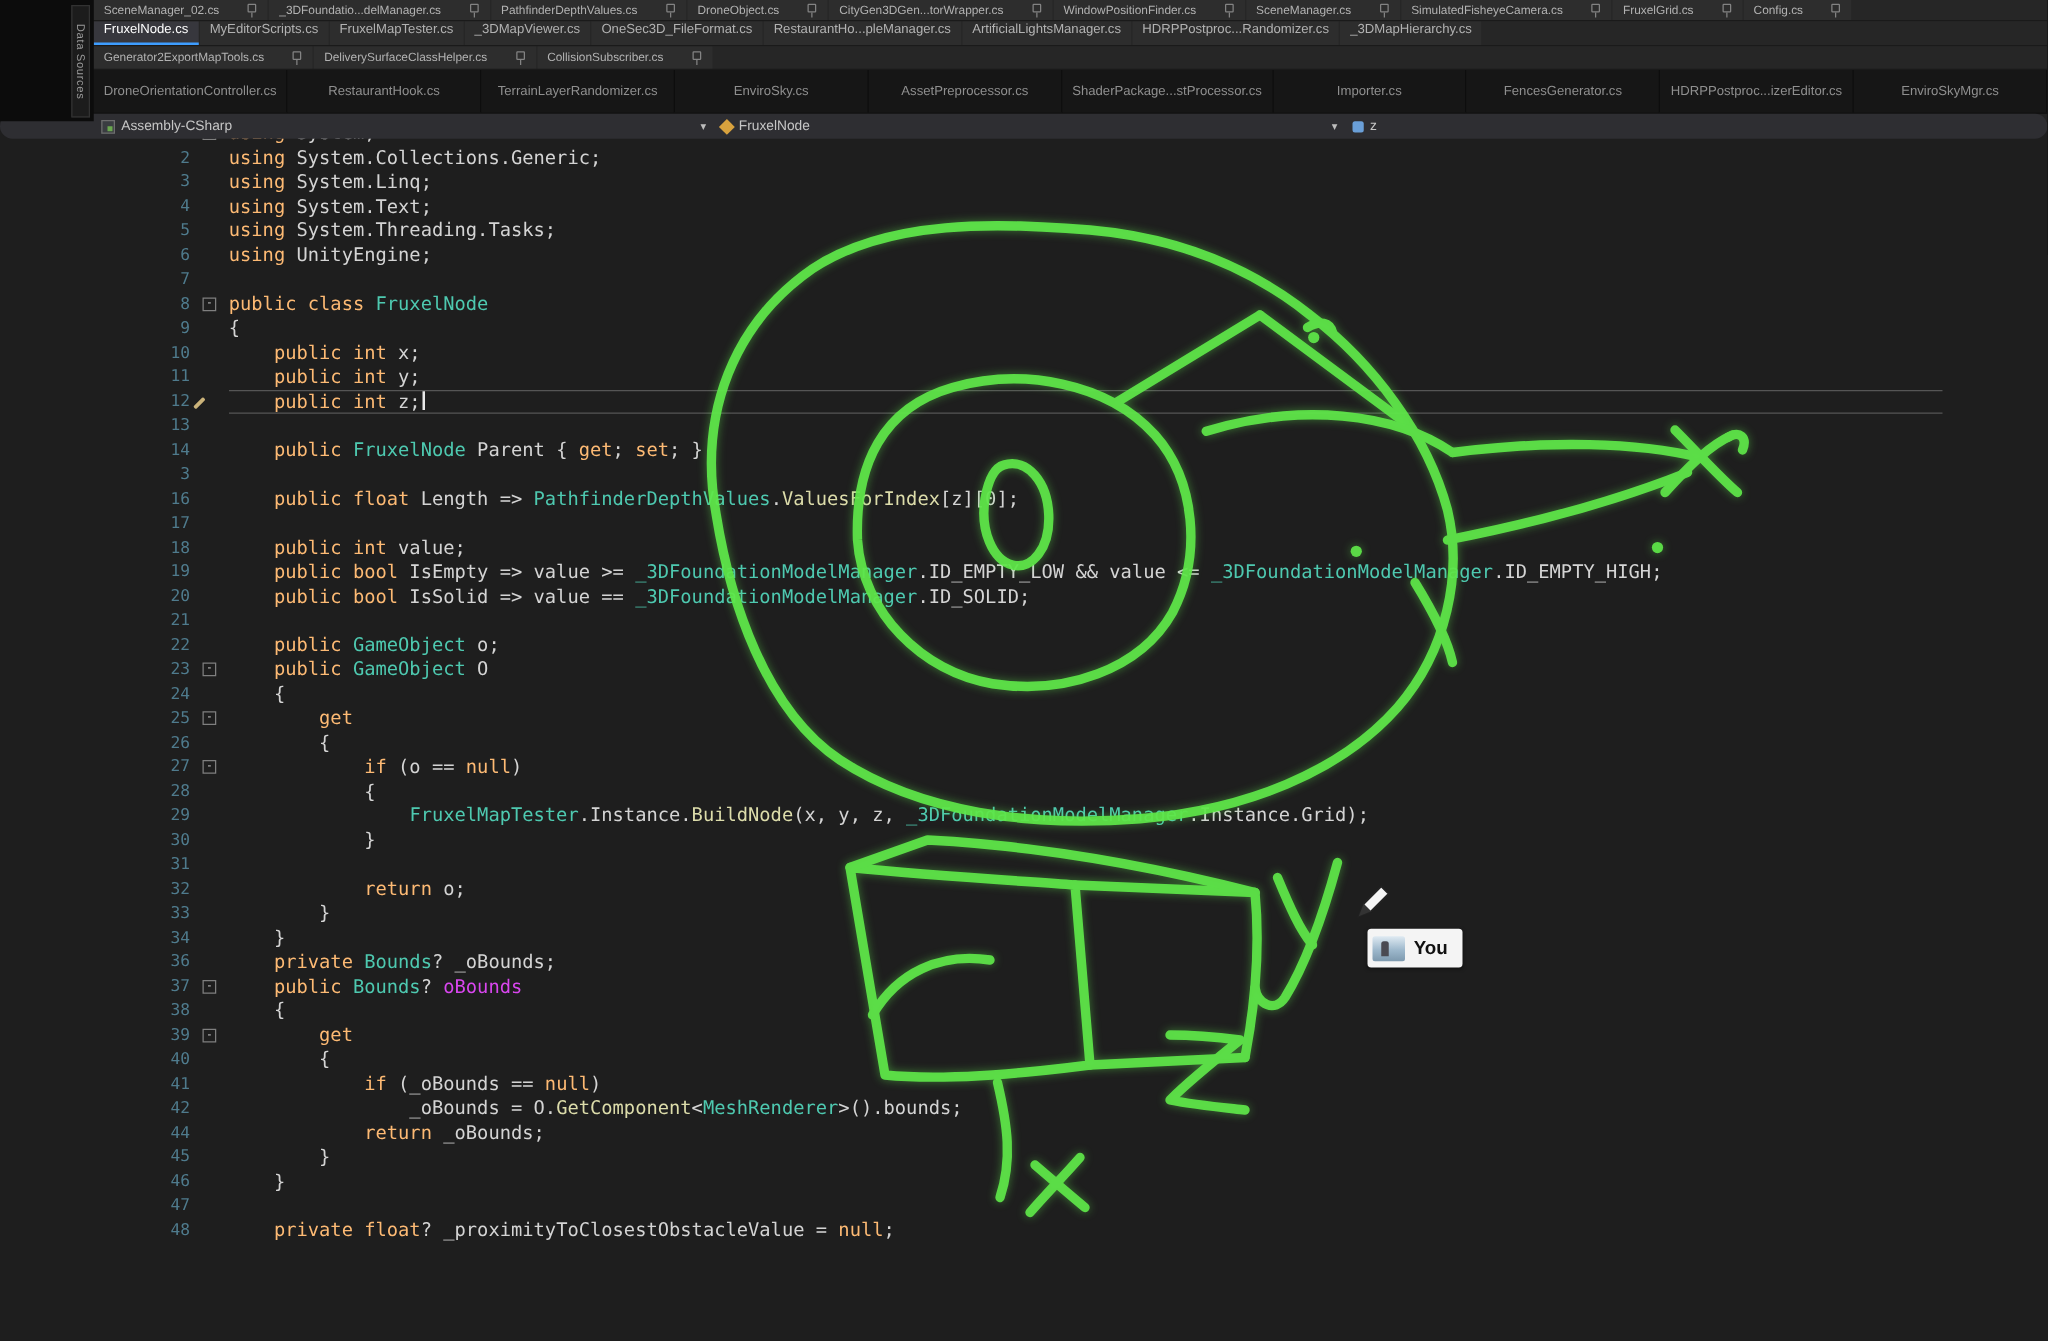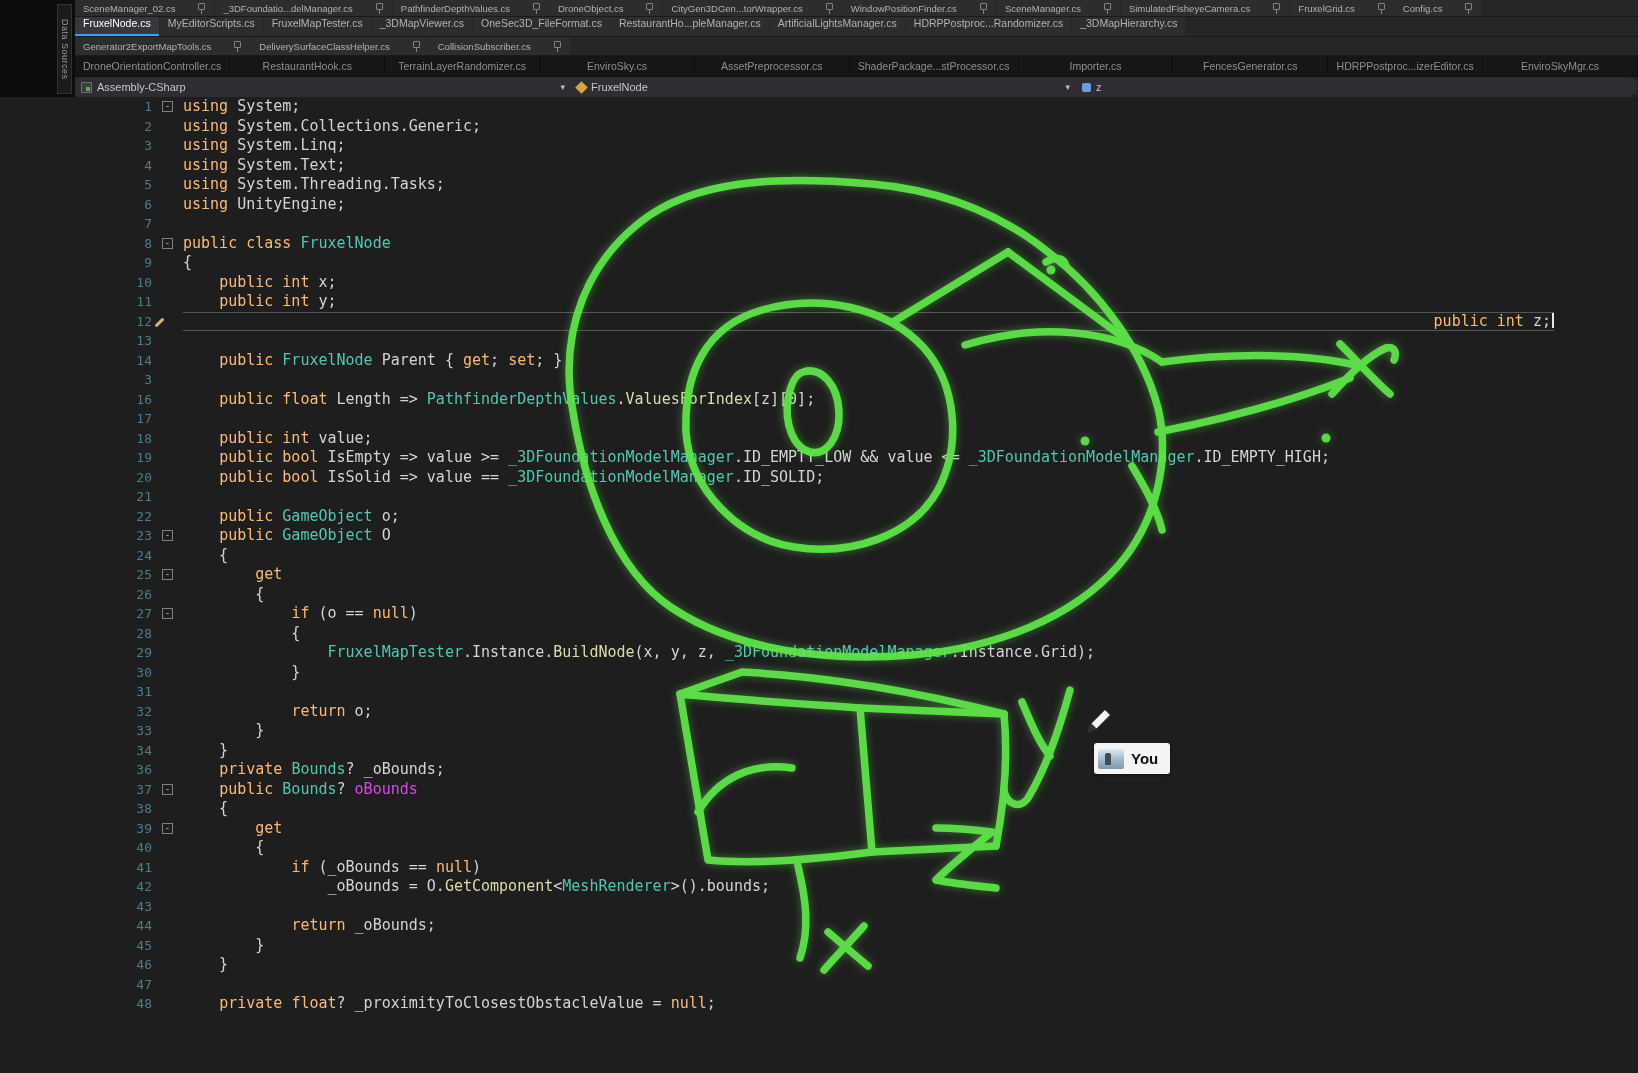--- a/index.html
+++ b/index.html
@@ -8,21 +8,21 @@
     position:relative; width:1638px; height:1073px; overflow:hidden;
     background:#1e1e1e; font-family:"Liberation Sans", sans-serif;
   }
 
   
   .topbar { position:absolute; top:0; left:0; right:0; height:97px; background:#232323; z-index:5; }
   .tab-row { display:flex; align-items:stretch; padding-left:75px; background:#262626; border-bottom:1px solid #1a1a1a; overflow:hidden; }
   .tab-row.r1 { height:17px; }
   .tab-row.r2 { height:20px; }
   .tab-row.r3 { height:19px; }
-  .tab-row.r4 { height:21px; background:#161616; border-bottom:1px solid #101010; }
+  .tab-row.r4 { height:35px; background:#161616; border-bottom:1px solid #101010; }
   .tab { display:flex; align-items:center; gap:22px; padding:0 8px; margin-right:1px;
          background:#2d2d2d; color:#b2b2b2; font-size:9.5px; white-space:nowrap; cursor:default; }
   .r2 .tab { font-size:10.5px;flex-direction:column; }
   .r4 .tab { flex:1 1 0; justify-content:center; background:#161616; color:#8f8f8f; font-size:10.5px; border-right:1px solid #0d0d0d; margin-right:0; }
   .tab.active { background:#37373d; color:#ffffff; border-bottom:2px solid #3e9dff; }
   .tab-label { white-space:nowrap; }
   .pin { position:relative; width:9px; height:11px; opacity:.7; flex:0 0 auto; }
   .pin::before { content:''; position:absolute; left:1px; top:0; width:5px; height:5px; border:1px solid #a8a8a8; border-radius:1px; }
   .pin::after { content:''; position:absolute; left:4px; top:7px; width:1px; height:4px; background:#a8a8a8; }
   .close { color:#cfcfcf; font-size:11px; line-height:1; padding-left:2px; }
@@ -51,21 +51,21 @@
             font-family:"DejaVu Sans Mono", monospace; font-size:15px; z-index:1; }
   .code-line { position:relative; display:flex; height:19.5px; line-height:19.5px; }
   .gutter { width:152px; flex:0 0 auto; display:flex; justify-content:flex-end; align-items:center;
             color:#4f7b8d; font-size:13px; }
   .edit-mark { position:absolute; left:154px; top:9px; width:11px; height:3px; background:#cbb37a;
                border-radius:1px; transform:rotate(-45deg); }
   .foldcol { width:31px; flex:0 0 auto; display:flex; align-items:center; justify-content:center; }
   .fold-box { width:11px; height:11px; border:1px solid #7f7f7f; background:#1e1e1e; color:#c8c8c8;
               font-size:9px; line-height:9px; display:flex; align-items:center; justify-content:center; }
   .line-code { flex:1; white-space:pre; color:#d4d4d4; }
-  .code-line.current .line-code { box-shadow: inset 0 1px 0 #555, inset 0 -1px 0 #555; margin-right:84px;text-align:right; }
+  .code-line.current .line-code { box-shadow: inset 0 1px 0 #555, inset 0 -1px 0 #555; margin-right:84px; }
   .tk-k { color:#fdba74; }
   .tk-t { color:#4ec9b0; }
   .tk-m { color:#dcdcaa; }
   .tk-w { color:#d4d4d4; }
   .tk-u { color:#d946ef; text-underline-offset:3px; text-decoration-color:#9a9a9a; }
   .caret { display:inline-block; width:2px; height:15px; background:#e8e8e8; vertical-align:-2px; margin-left:1px; }
 
   
   .draw { position:absolute; inset:0; z-index:50; pointer-events:none;
           filter: drop-shadow(0 0 4px rgba(100,240,80,.45)); }
@@ -299,25 +299,20 @@
         <span class="gutter">41</span>
         <span class="foldcol"></span>
         <span class="line-code"><span class="tk-w">            </span><span class="tk-k">if</span><span class="tk-w"> (_oBounds == </span><span class="tk-k">null</span><span class="tk-w">)</span></span>
       </div>
       <div class="code-line">
         <span class="gutter">42</span>
         <span class="foldcol"></span>
         <span class="line-code"><span class="tk-w">                _oBounds = O.</span><span class="tk-m">GetComponent</span><span class="tk-w">&lt;</span><span class="tk-t">MeshRenderer</span><span class="tk-w">&gt;().bounds;</span></span>
       </div>
       <div class="code-line">
-        <span class="gutter">43</span>
-        <span class="foldcol"></span>
-        <span class="line-code"></span>
-      </div>
-      <div class="code-line">
         <span class="gutter">44</span>
         <span class="foldcol"></span>
         <span class="line-code"><span class="tk-w">            </span><span class="tk-k">return</span><span class="tk-w"> _oBounds;</span></span>
       </div>
       <div class="code-line">
         <span class="gutter">45</span>
         <span class="foldcol"></span>
         <span class="line-code"><span class="tk-w">        }</span></span>
       </div>
       <div class="code-line">

